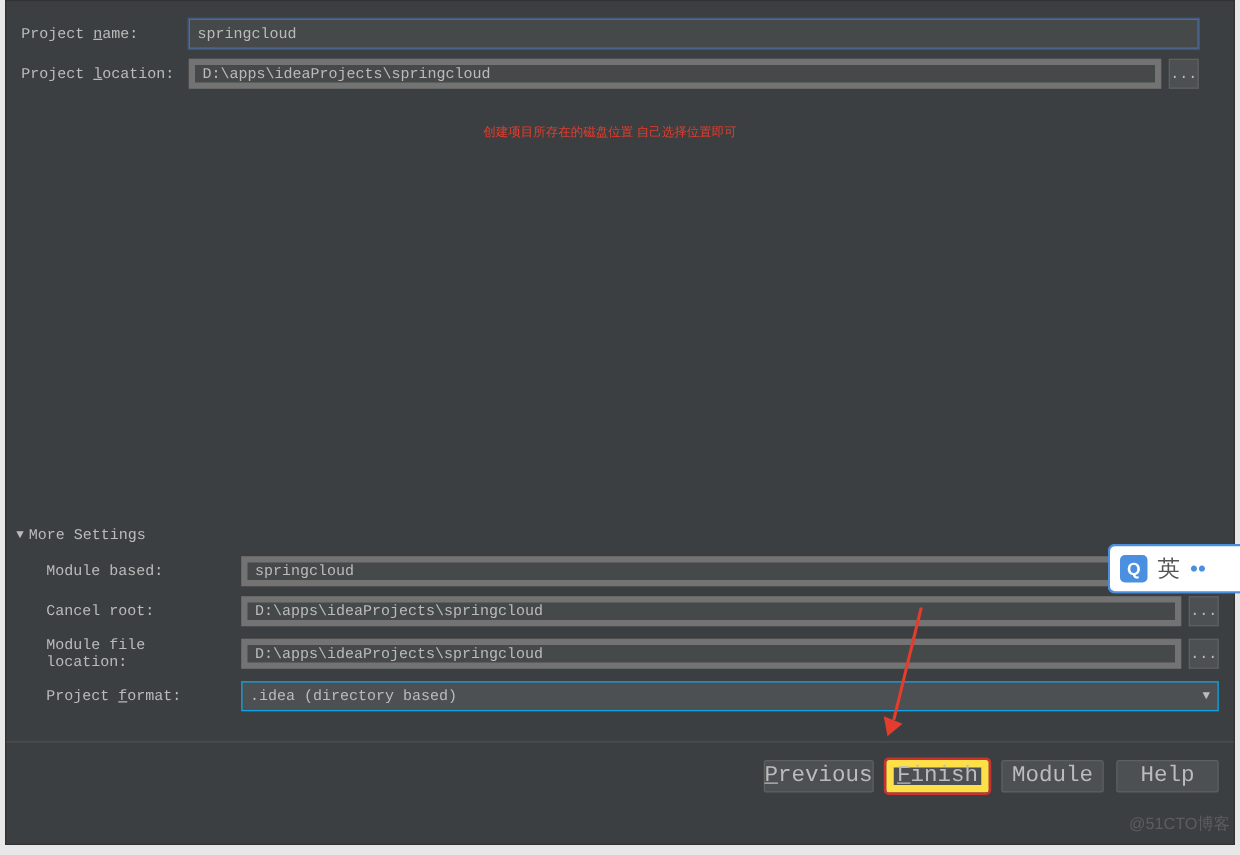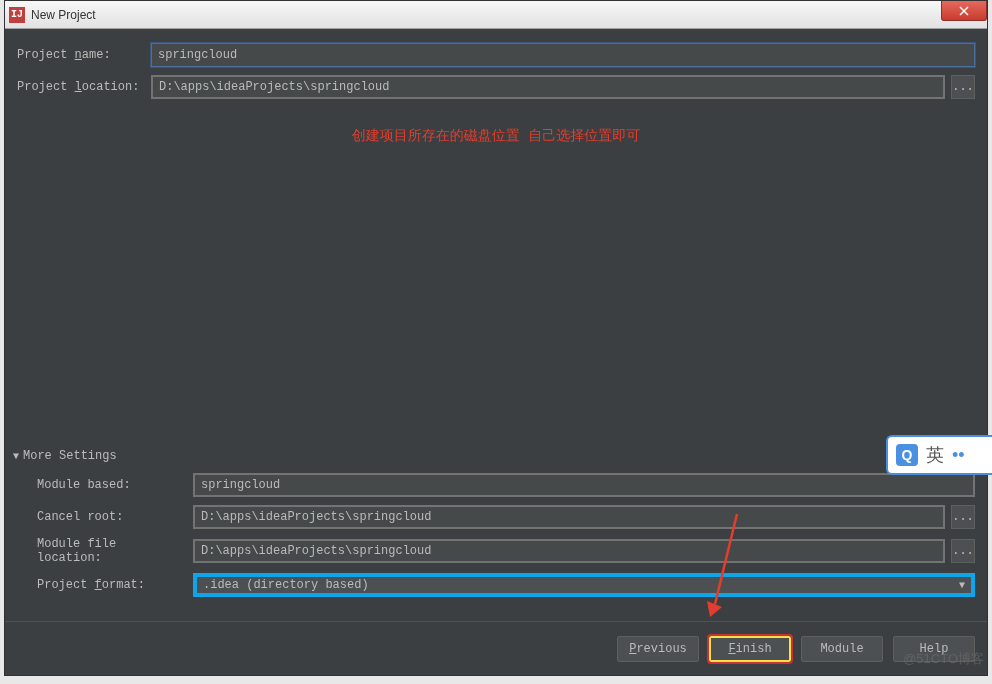--- a/index.html
+++ b/index.html
@@ -63,21 +63,21 @@
       display: flex;
       align-items: center;
       justify-content: center;
       cursor: pointer;
     }
     .close-btn svg {
       width: 10px;
       height: 10px;
     }
     .content {
-      padding: 14px 12px 0 12px;
+      padding: 14px 28px 0 12px;
       color: #bbbbbb;
       height: calc(100% - 28px);
       position: relative;
     }
     .form-row {
       display: flex;
       align-items: center;
       margin-bottom: 8px;
       gap: 6px;
     }
@@ -86,21 +86,21 @@
       color: #bbbbbb;
       font-size: 12px;
     }
     .form-label .underline {
       text-decoration: underline;
     }
     .text-input {
       flex: 1;
       height: 24px;
       background: #45494a;
-      border: 2px solid #737373;
+      border: 5px solid #737373;
       color: #bbbbbb;
       padding: 0 6px;
       font-family: inherit;
       font-size: 12px;
       outline: none;
     }
     .text-input.focused {
       border: 1px solid #4a6e9e;
       box-shadow: 0 0 0 1px #3a5680;
     }
@@ -111,24 +111,24 @@
       border: 1px solid #5e6060;
       color: #bbbbbb;
       display: flex;
       align-items: center;
       justify-content: center;
       cursor: pointer;
       font-size: 12px;
     }
     .annotation {
       color: #e43d2e;
-      font-size: 14px;
+      font-size: 10px;
       text-align: center;
       margin-top: 28px;
-      font-family: Liberation Mono, monospace;
+      font-family: Liberation Sans, sans-serif;
     }
     .more-settings-section {
       position: absolute;
       bottom: 70px;
       left: 12px;
       right: 12px;
     }
     .section-header {
       display: flex;
       align-items: center;
@@ -145,21 +145,21 @@
     .more-settings-section .form-row {
       margin-left: 20px;
     }
     .more-settings-section .form-label {
       width: 150px;
     }
     .select-box {
       flex: 1;
       height: 24px;
       background: #4c5052;
-      border: 4px solid #0ea5e9;
+      border: 1px solid #0ea5e9;
       color: #bbbbbb;
       padding: 0 6px;
       font-family: inherit;
       font-size: 12px;
       display: flex;
       align-items: center;
       justify-content: space-between;
       cursor: pointer;
     }
     .select-arrow {
@@ -178,29 +178,29 @@
       gap: 10px;
       padding: 0 12px;
     }
     .btn {
       min-width: 82px;
       height: 26px;
       background: #4c5052;
       border: 1px solid #5e6060;
       color: #bbbbbb;
       font-family: inherit;
-      font-size: 12px;
+      font-size: 18px;
       cursor: pointer;
       display: flex;
       align-items: center;
       justify-content: center;
       border-radius: 2px;
     }
     .btn.primary {
-      border: 2px solid #fde047;
+      border: 6px solid #fde047;
     }
     .btn.highlighted {
       outline: 2px solid #c83232;
       outline-offset: 0px;
     }
     .btn .underline {
       text-decoration: underline;
     }
     .red-arrow {
       position: absolute;
@@ -254,29 +254,20 @@
       opacity: 0.7;
     }
     @keyframes blink {
       50% { border-right-color: transparent; }
     }
   </style>
 </head>
 <body>
 
 <div class="window">
-  <div class="titlebar">
-    <div class="titlebar-icon">IJ</div>
-    <div class="titlebar-text">New Project</div>
-    <div class="close-btn">
-      <svg viewBox="0 0 10 10">
-          <path d="M1 1 L9 9 M9 1 L1 9" stroke="white" stroke-width="1.5"></path>
-        </svg>
-    </div>
-  </div>
 
   <div class="content">
     <div class="form-row">
       <label class="form-label">Project <span class="underline">n</span>ame:</label>
       <input class="text-input focused" value="springcloud" style="">
     </div>
 
     <div class="form-row">
       <label class="form-label">Project <span class="underline">l</span>ocation:</label>
       <input class="text-input" value="D:\apps\ideaProjects\springcloud" style="">

